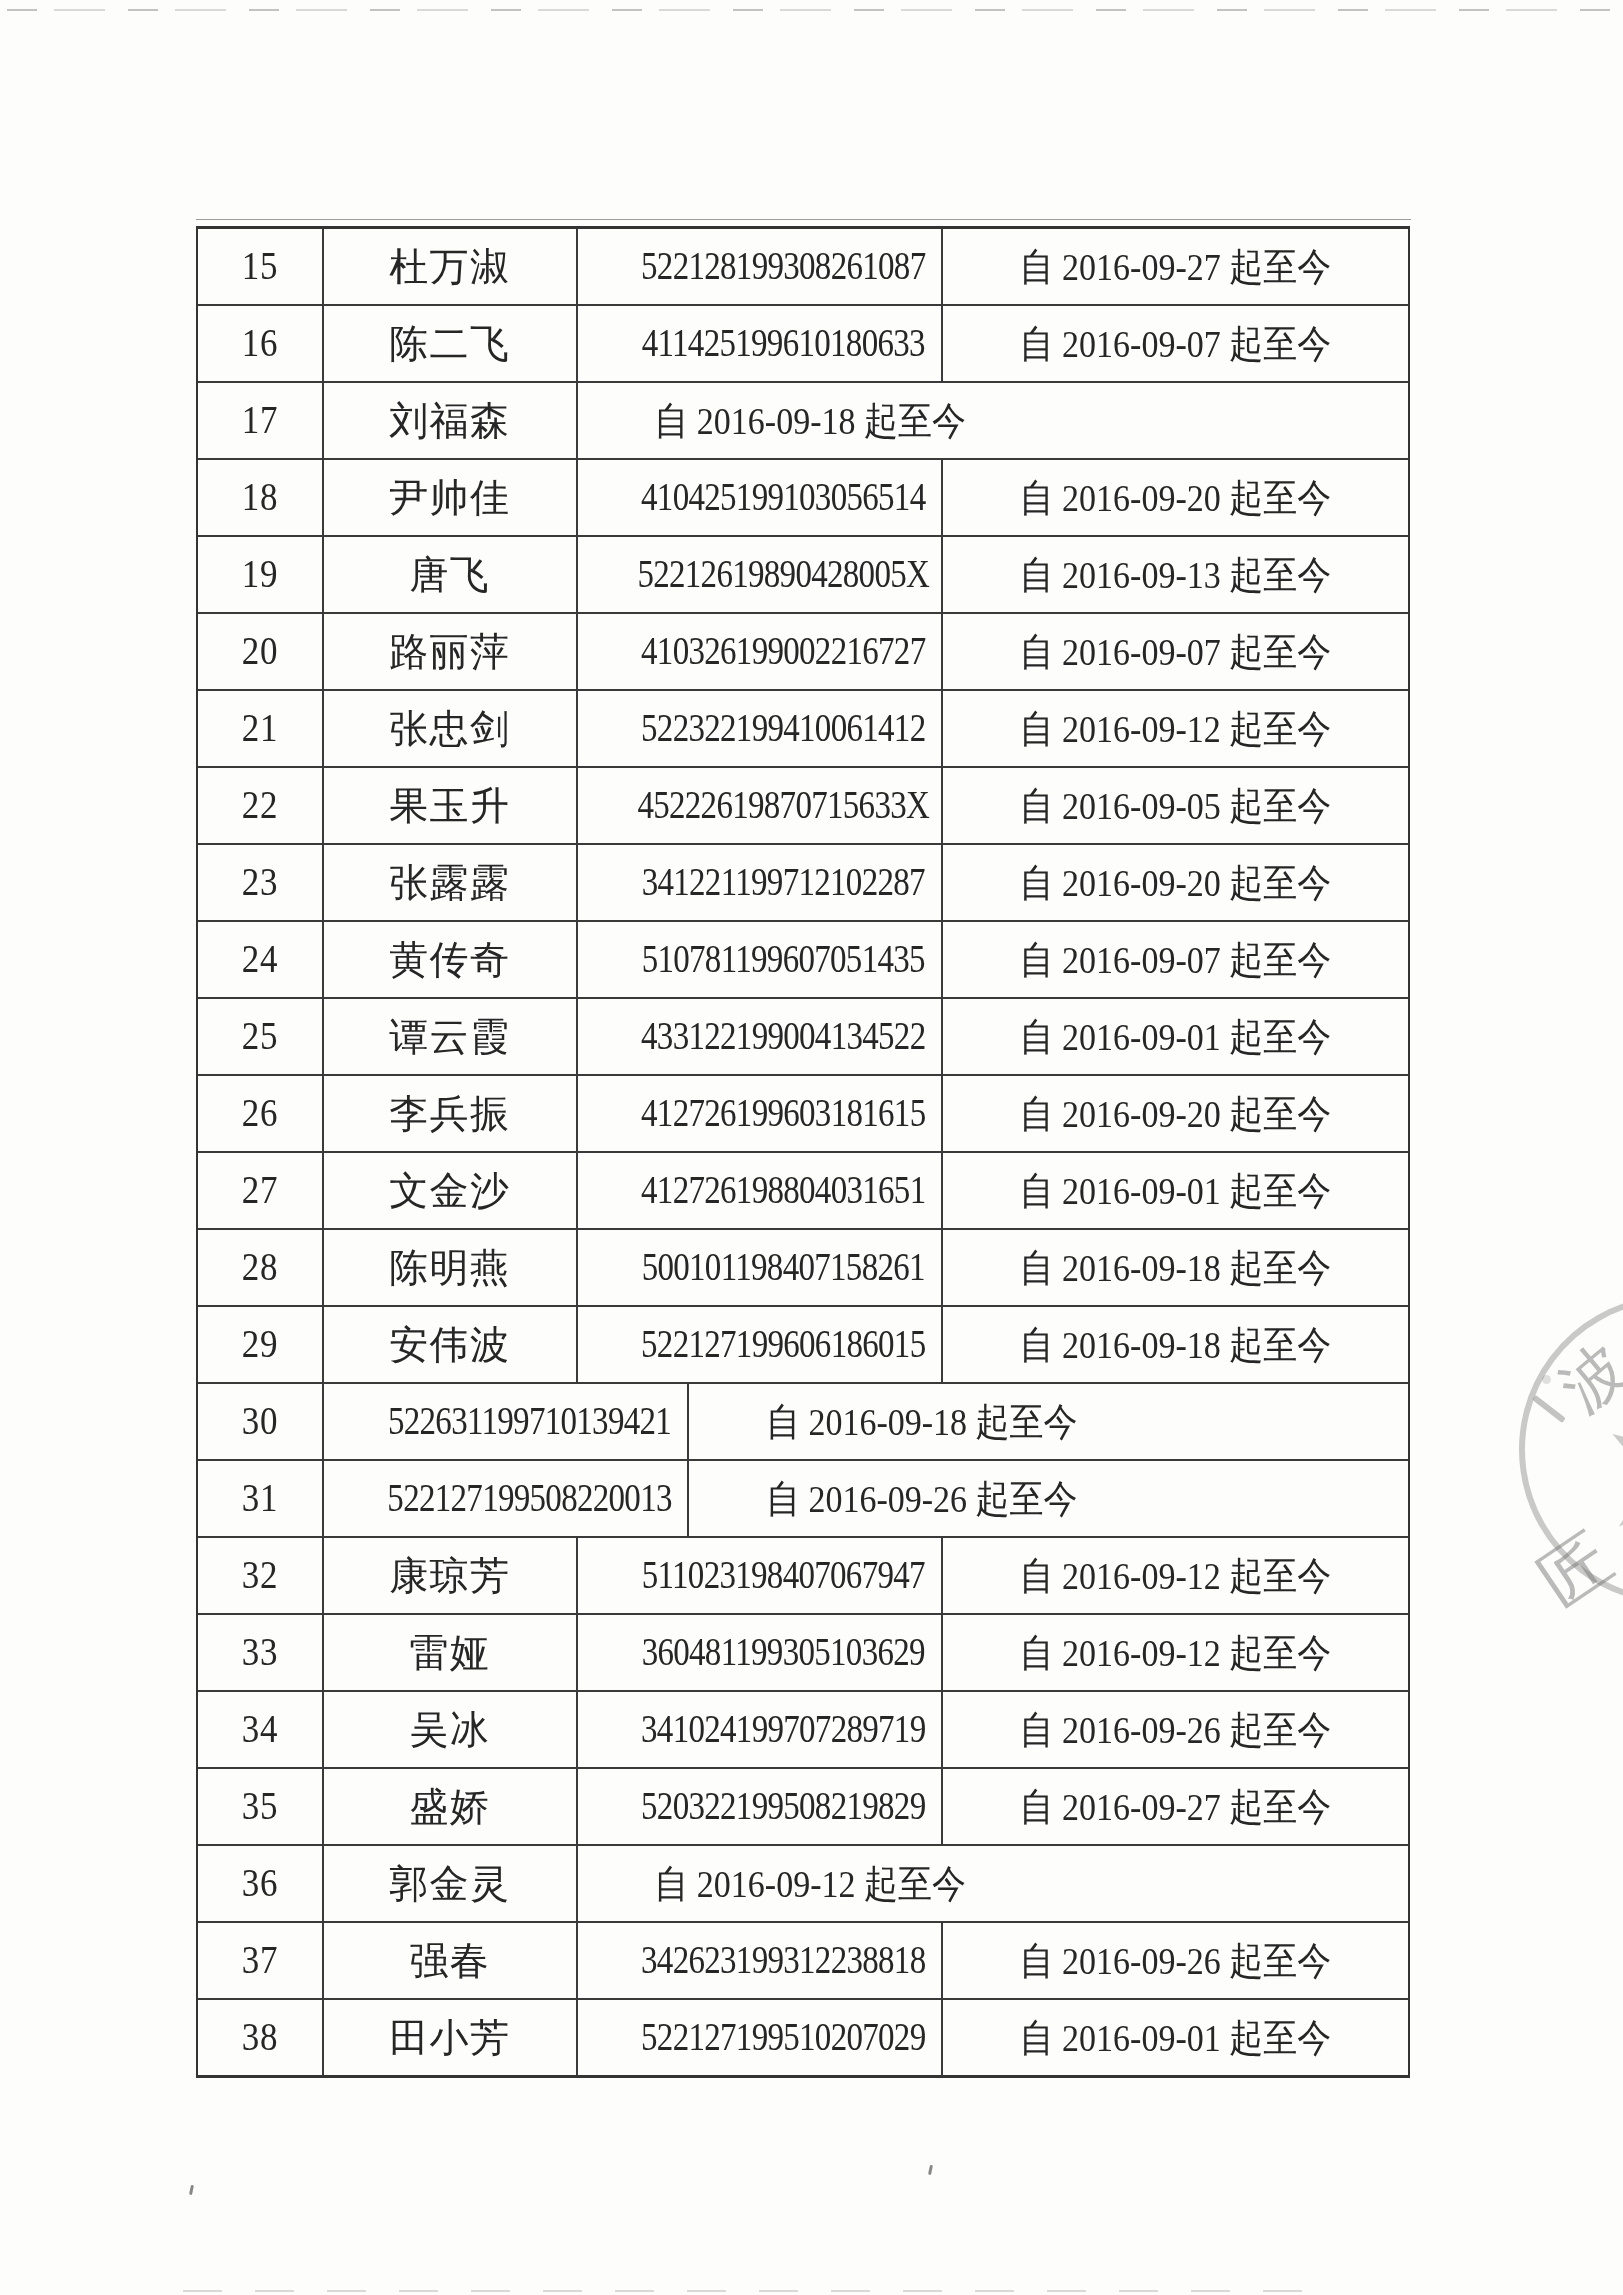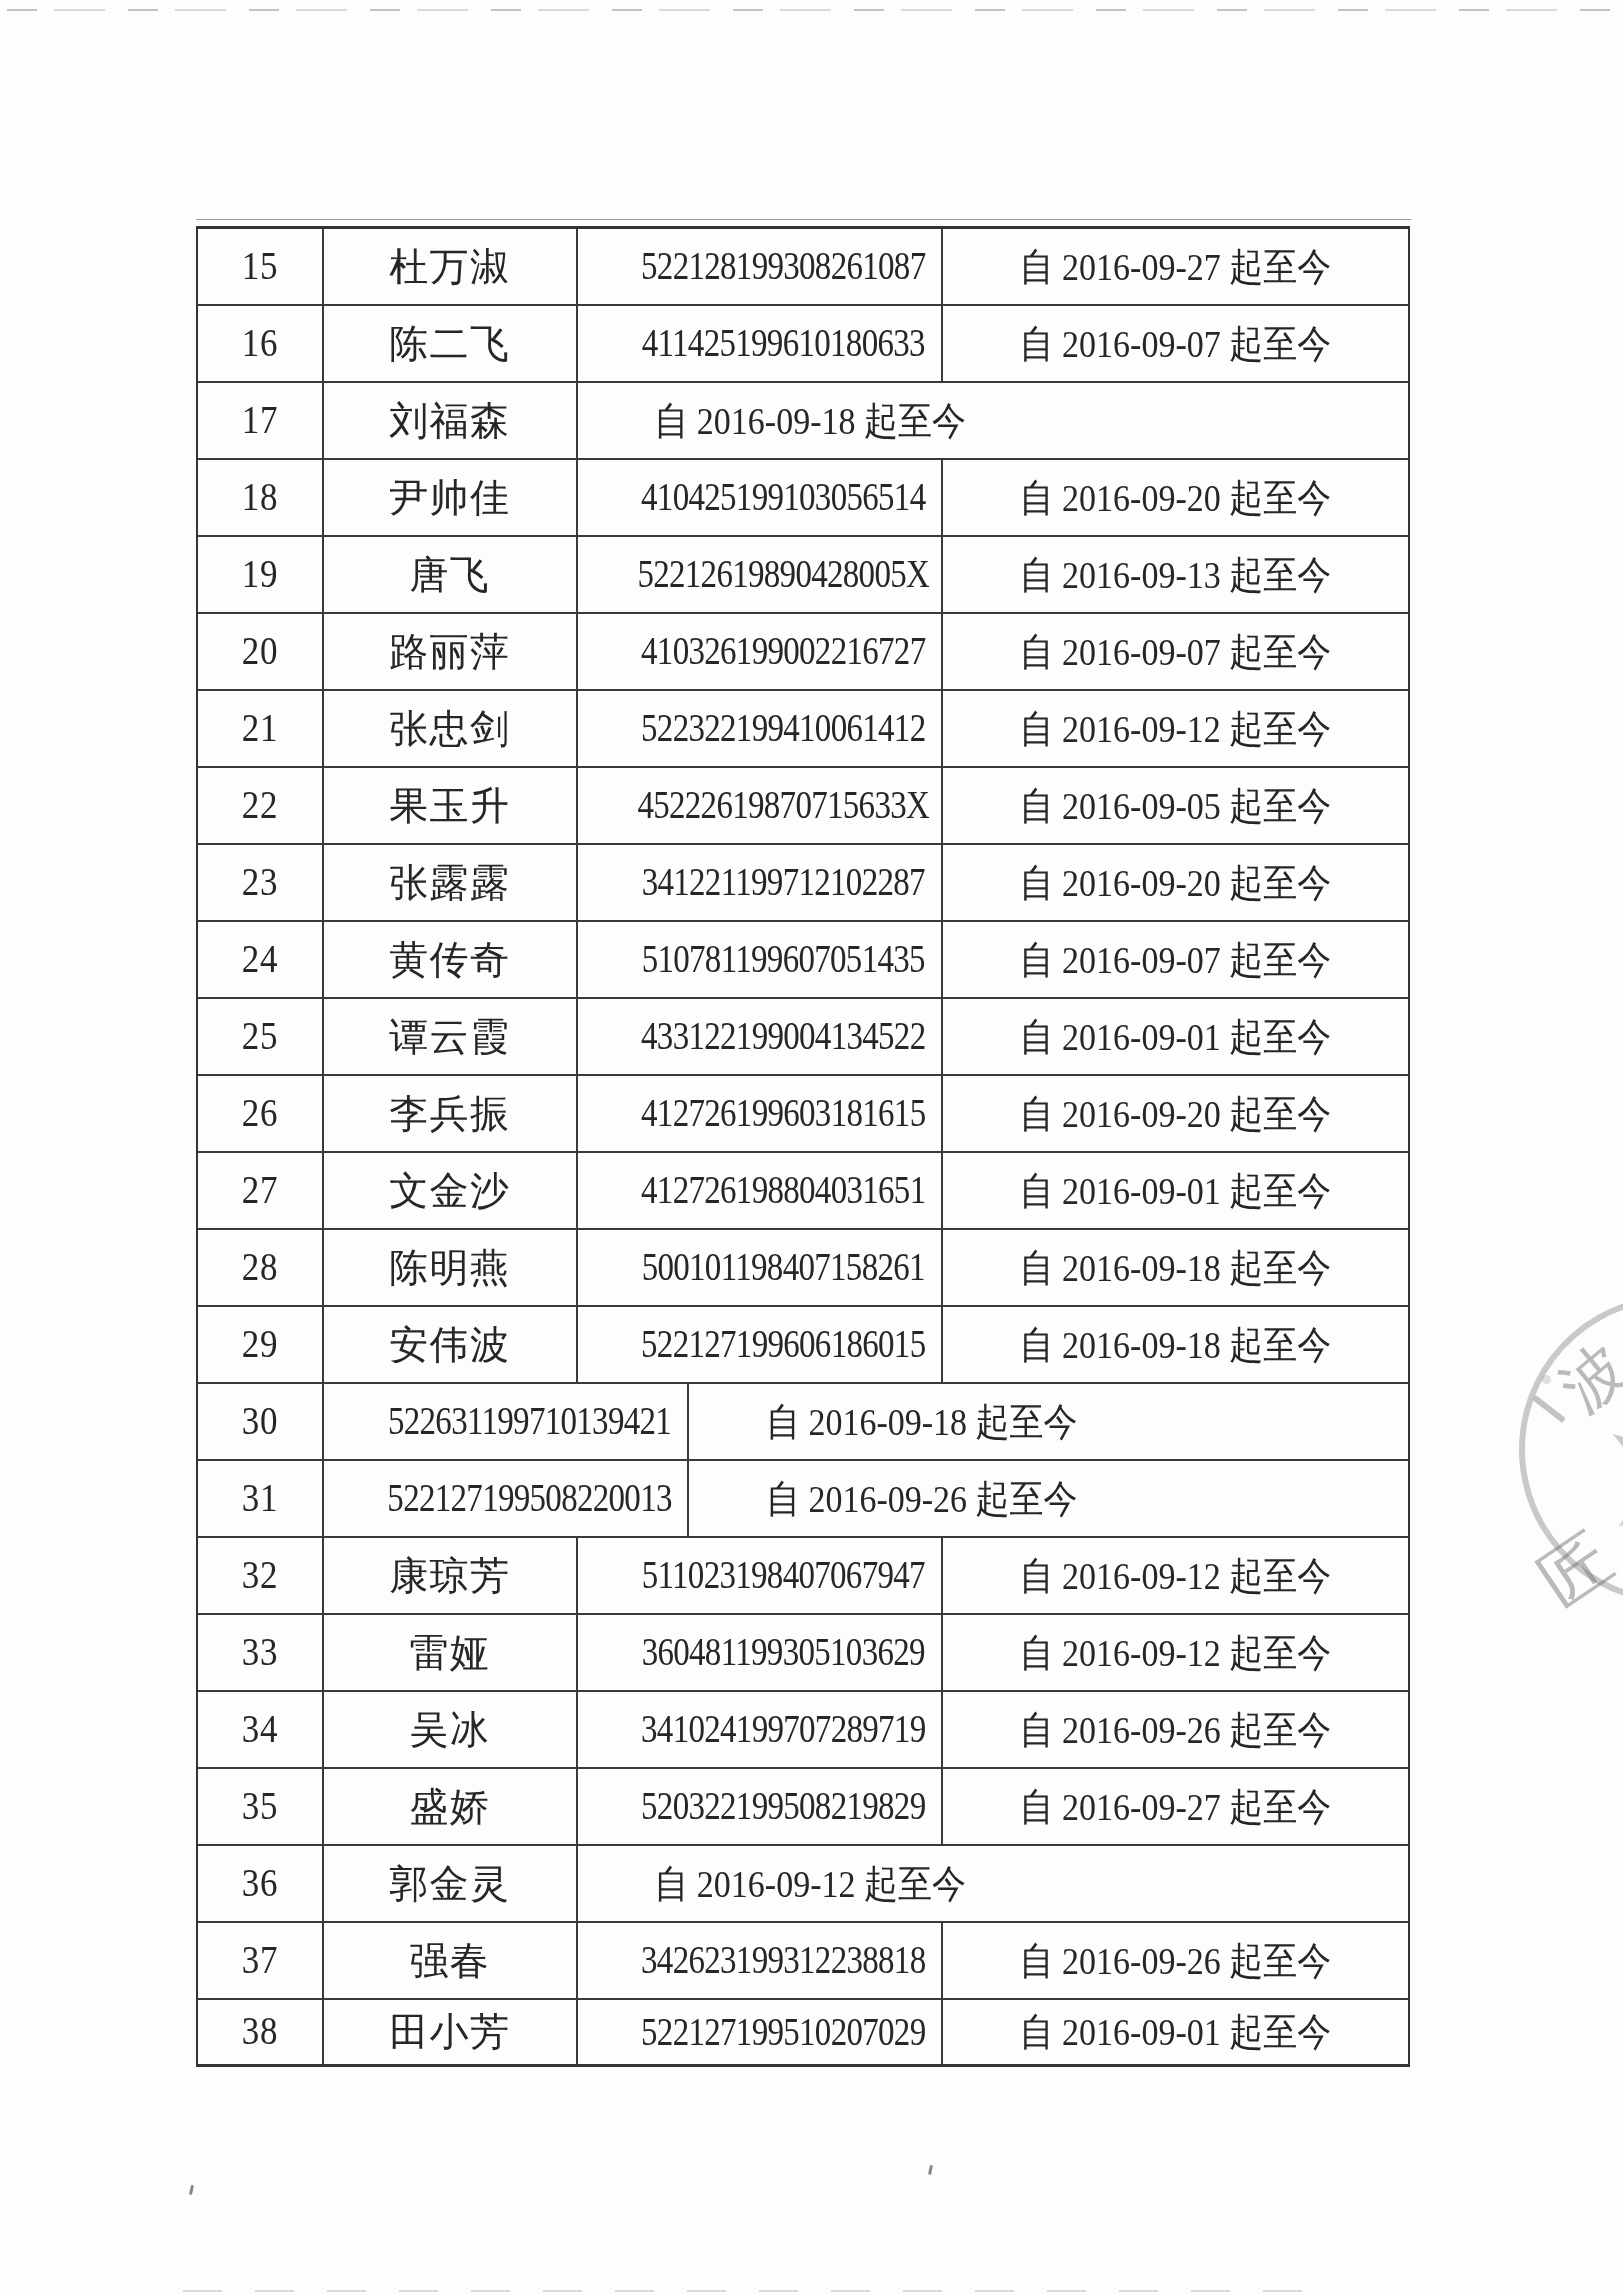--- a/index.html
+++ b/index.html
@@ -42,21 +42,21 @@
   .tbl{
     position:absolute;left:196px;top:226px;width:1214px;
     border:2px solid #343434;border-top-width:3.3px;border-bottom-width:3.3px;
     box-sizing:border-box;
     background:transparent;
   }
   .row{
     display:flex;height:77px;box-sizing:border-box;
     border-bottom:2.6px solid #3a3a3a;
   }
-  .row:last-child{border-bottom:none;height:64px;}
+  .row:last-child{border-bottom:none;height:75px;}
   .cell{
     display:flex;align-items:center;justify-content:center;
     box-sizing:border-box;overflow:hidden;white-space:nowrap;
   }
   .cell + .cell{border-left:2px solid #3a3a3a;}
   .c-idx {width:10.24%;align-items:center;}
   .c-name{width:20.97%;}
   .c-id  {width:30.19%;padding-left:48px;}
   .c-date{width:38.60%;justify-content:center;}
   .c-idx .txt {font-size:35px;transform:scaleY(1.12);letter-spacing:0.7px;}

